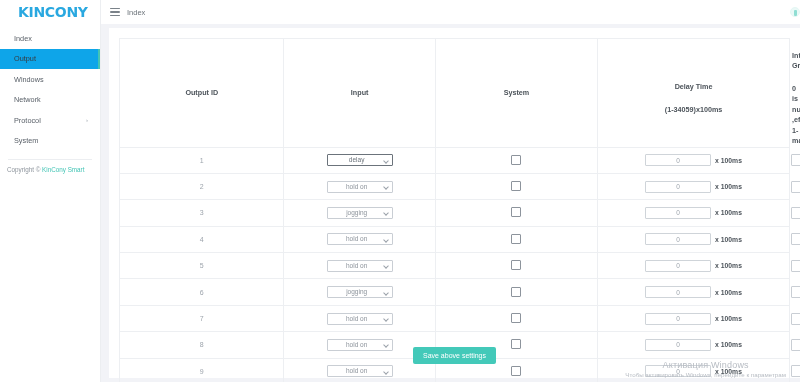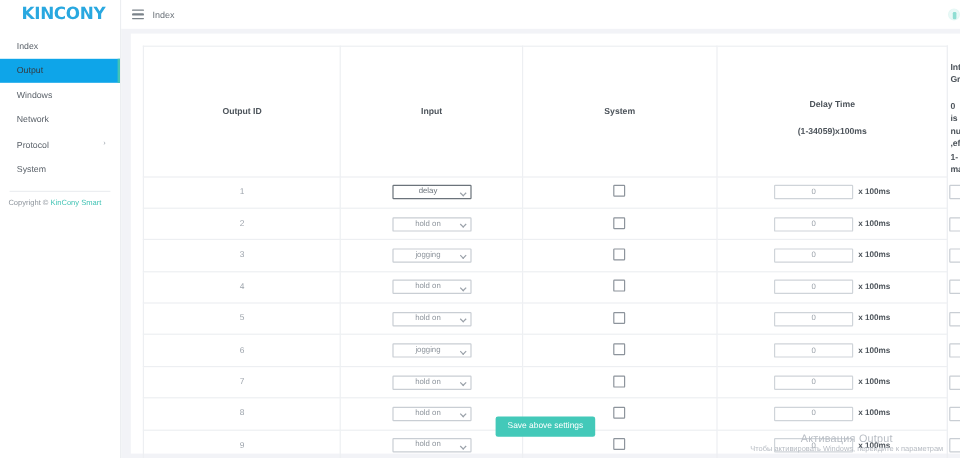--- a/index.html
+++ b/index.html
@@ -465,15 +465,15 @@
         <div class="save-row">
           <button class="btn-save">Save above settings</button>
         </div>
 
       </section>
     </div>
   </div>
 </div>
 
 <div class="watermark">
-  <div class="wm-title">Активация Output</div>
+  <div class="wm-title">Активация Windows</div>
   <div class="wm-sub">Чтобы активировать Windows, перейдите к параметрам</div>
 </div>
 
 </body></html>

